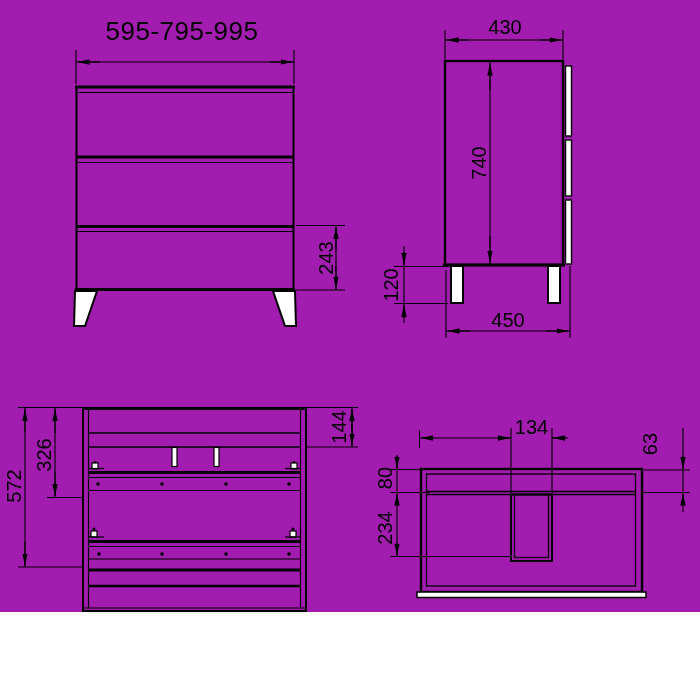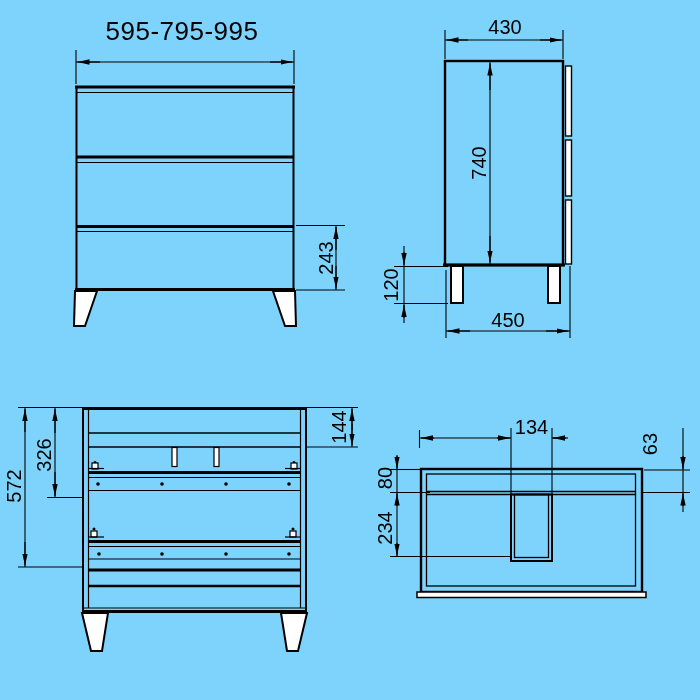--- a/index.html
+++ b/index.html
@@ -1,16 +1,16 @@
 <!DOCTYPE html>
 <html><head>
 <meta charset="utf-8">
 <style>
   html,body{margin:0;padding:0;background:#ffffff;}
-  .canvas{position:relative;width:700px;height:700px;background:#7dd3fc;overflow:hidden;}
+  .canvas{position:relative;width:700px;height:612px;background:#a21caf;overflow:hidden;}
   svg{position:absolute;left:0;top:0;}
   .ln{stroke:#000;fill:none;}
   .w3{stroke-width:3;}
   .w25{stroke-width:2.4;}
   .w2{stroke-width:2;}
   .w15{stroke-width:1.5;}
   .thin{stroke-width:1.2;}
   .dim{stroke:#000;stroke-width:1.1;fill:none;}
   .dot{fill:#000;stroke:none;}
   .lbl{font-family:"Liberation Sans",sans-serif;fill:#000;font-size:20px;}

